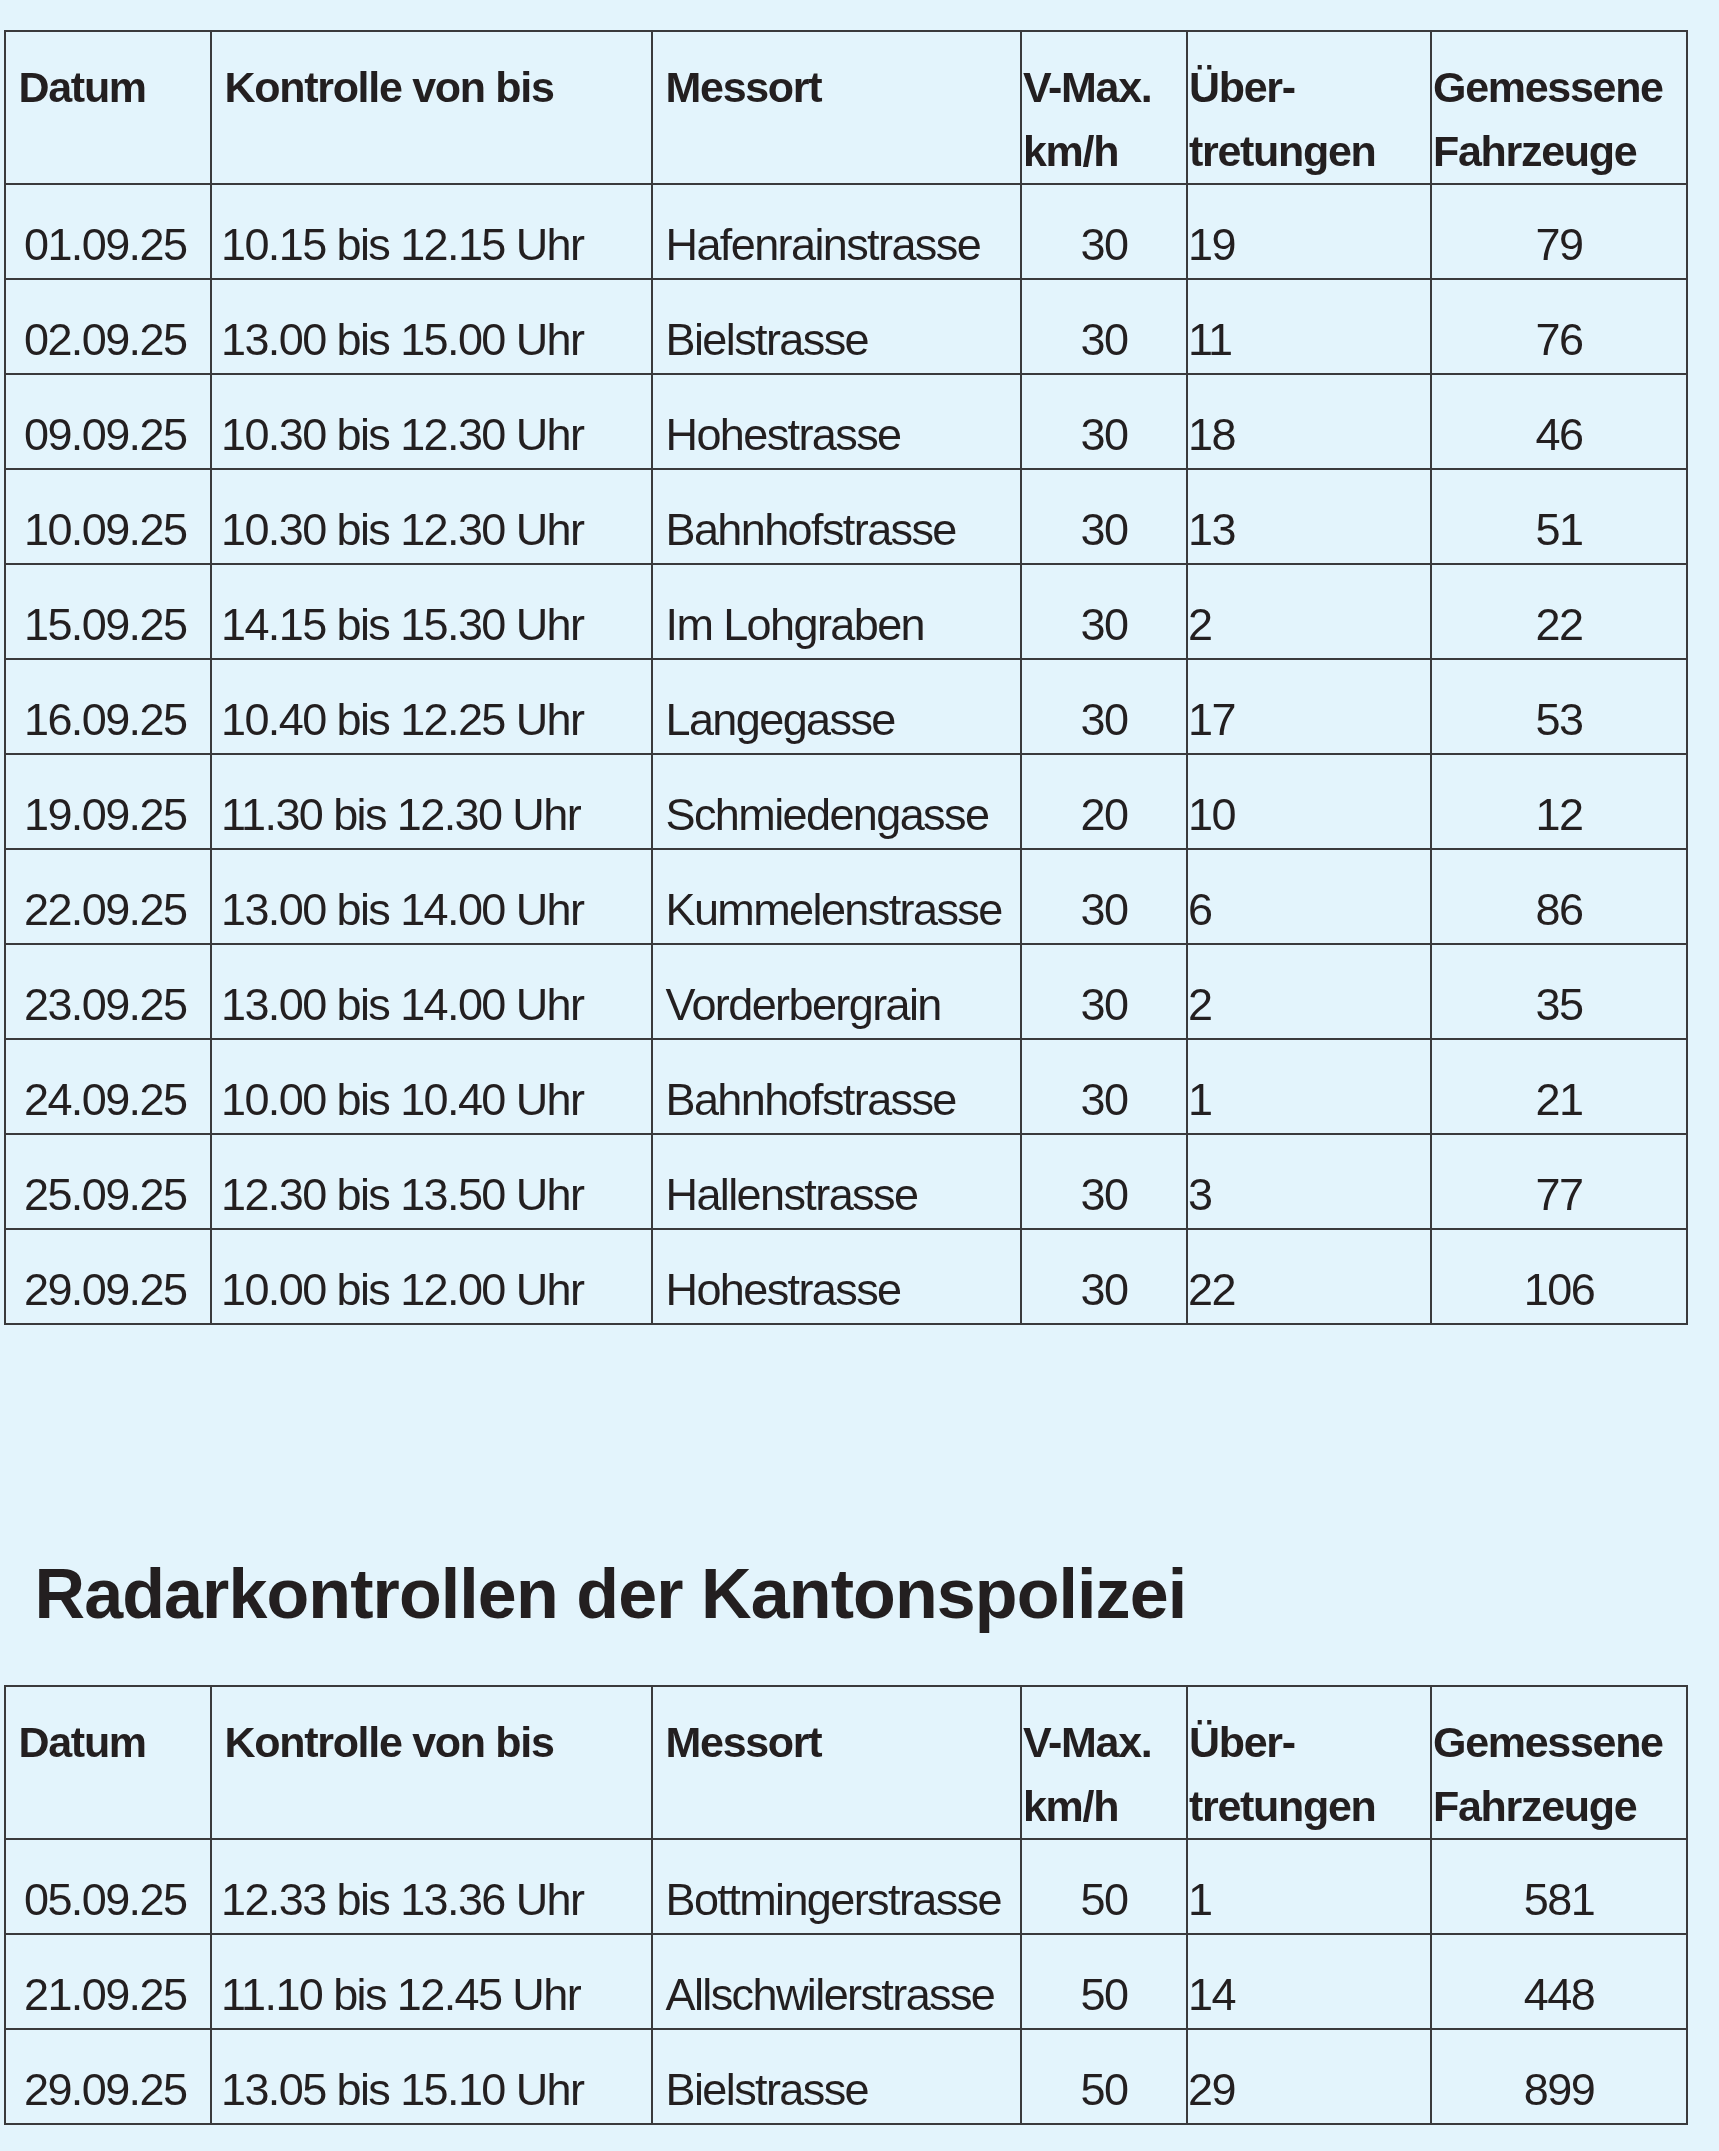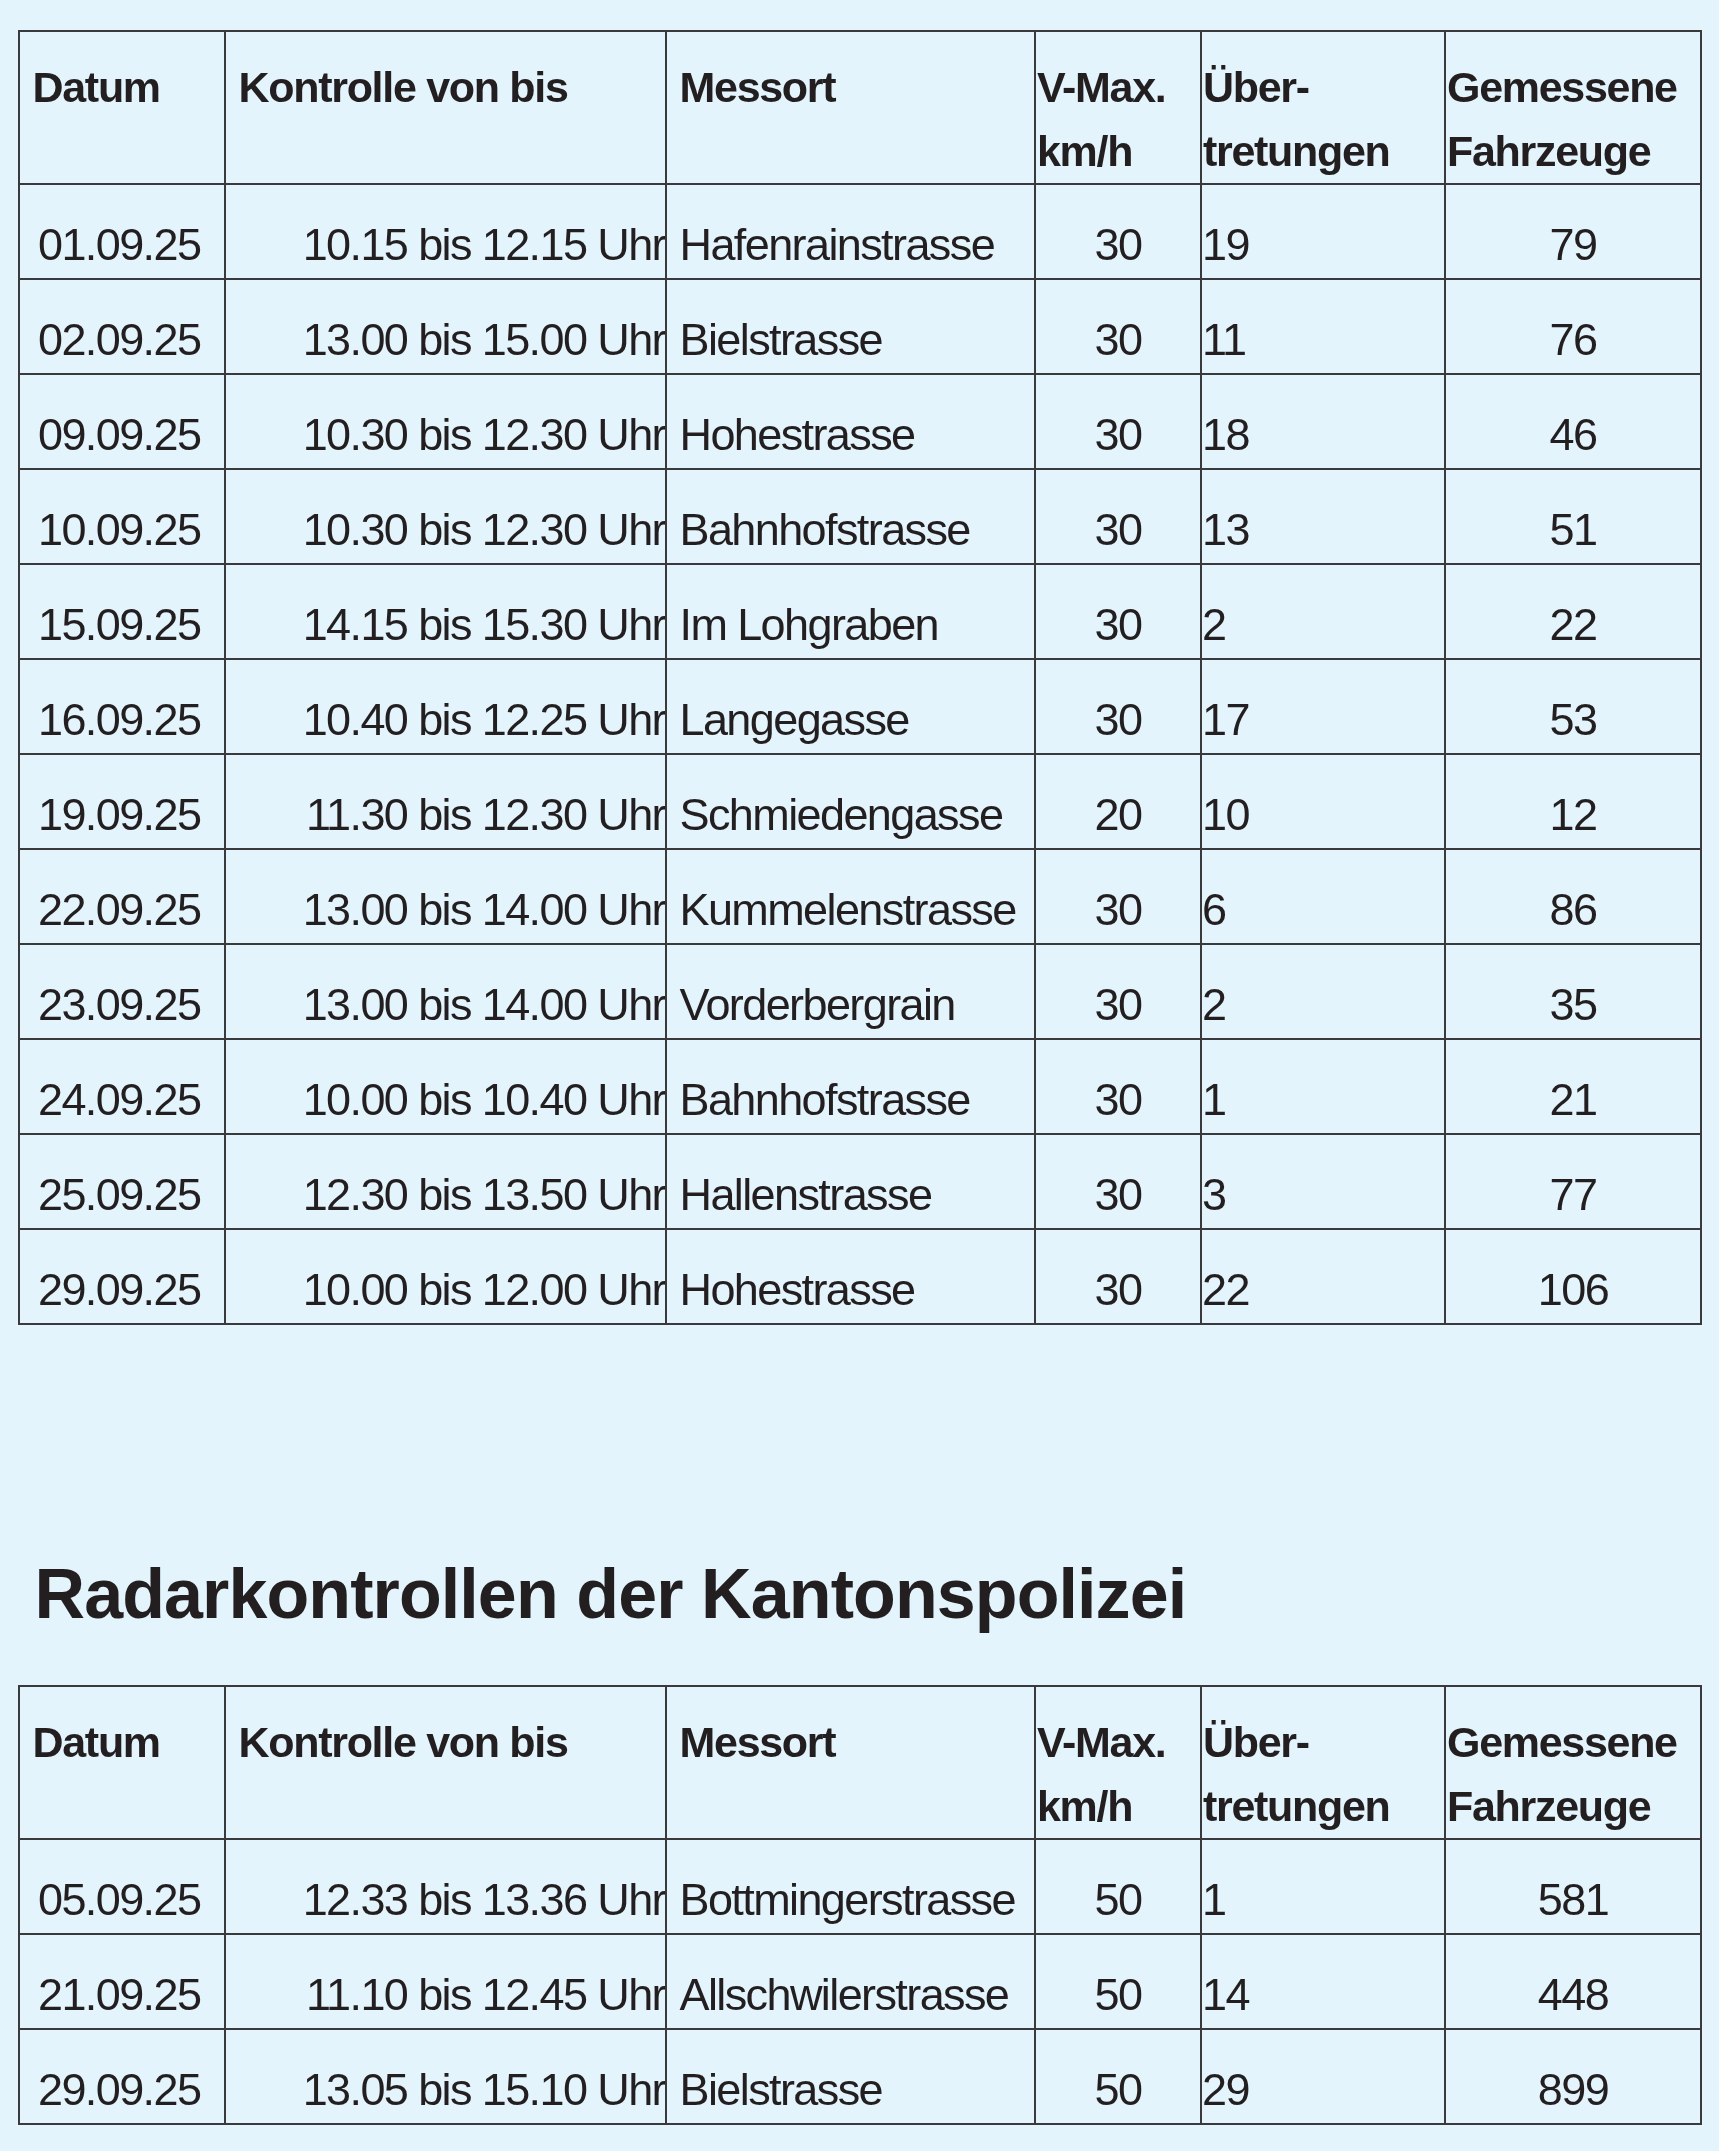--- a/index.html
+++ b/index.html
@@ -10,21 +10,21 @@
       width: 1720px;
       height: 2151px;
       background: #e3f4fc;
       position: relative;
       overflow: hidden;
       font-family: "Liberation Sans", "DejaVu Sans", sans-serif;
       color: #231f20;
     }
     .tbl {
       position: absolute;
-      left: 18px;
+      left: 4px;
       width: 1682px;
       border-collapse: collapse;
       table-layout: fixed;
     }
     #table-gemeinde { top: 30px; }
     #table-kanton { top: 1685px; }
     .tbl th, .tbl td {
       border: 2.2px solid #3a3a3c;
       padding: 0;
       vertical-align: top;
@@ -45,21 +45,21 @@
     .tbl td {
       height: 95px;
       font-size: 45px;
       line-height: 45px;
       vertical-align: bottom;
       padding-bottom: 10.7px;
       box-sizing: border-box;
       letter-spacing: -1.6px;
     }
     .tbl td.c-datum { padding-left: 18px; }
-    .tbl td.c-zeit { padding-left: 9px; text-align: right; }
+    .tbl td.c-zeit { padding-left: 9px; }
     .tbl td.c-ort { padding-left: 12.5px; }
     .tbl td.c-vmax { text-align: center; border-radius: 7px; }
     .tbl td.c-ueber { text-align: left; }
     .tbl td.c-fahr { text-align: center; }
     col.w-datum { width: 206px; }
     col.w-zeit { width: 441px; }
     col.w-ort { width: 369px; }
     col.w-vmax { width: 166px; }
     col.w-ueber { width: 244px; }
     col.w-fahr { width: 256px; }

